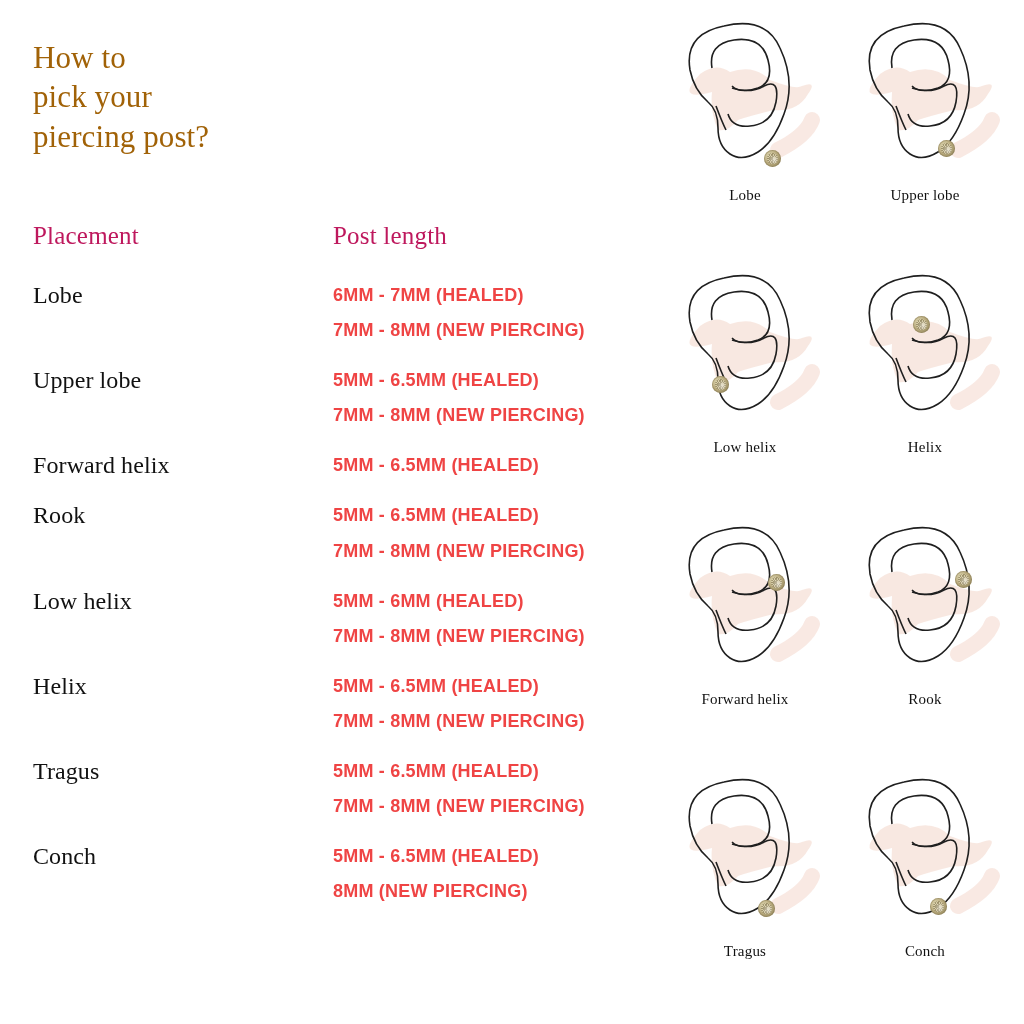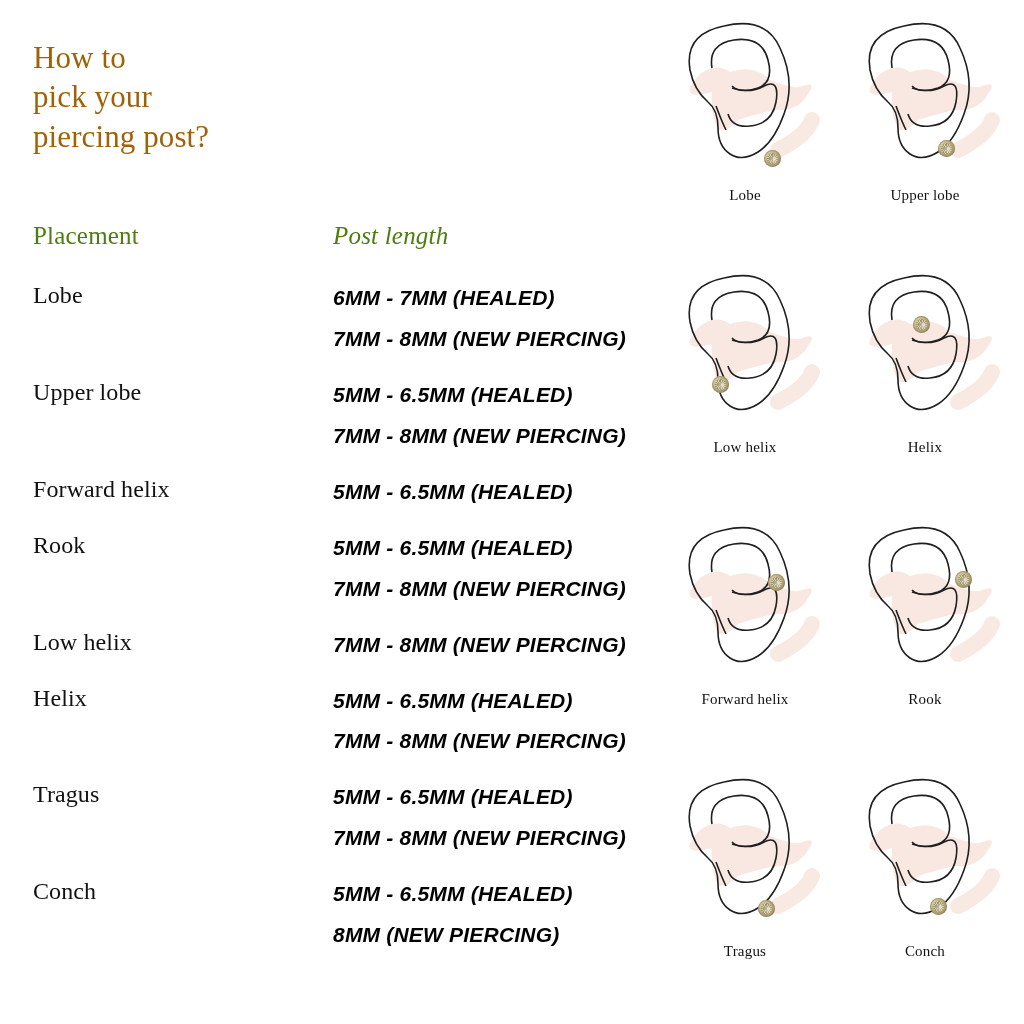--- a/index.html
+++ b/index.html
@@ -39,47 +39,46 @@
   .table-head {
     display: flex;
     align-items: flex-start;
     margin-bottom: 28px;
   }
   .col-placement {
     width: 300px;
   }
   .col-post {
     width: 320px;
-    font-style: italic;
   }
   .head-label {
     font-family: "Liberation Serif", serif;
     font-size: 25px;
-    color: #4d7c0f;
+    color: #be185d;
     letter-spacing: 0.2px;
   }
   .row {
     display: flex;
     align-items: flex-start;
     margin-bottom: 15px;
   }
   .placement-name {
     font-family: "Liberation Serif", serif;
     font-size: 24px;
     line-height: 1.1;
     color: #111111;
     padding-top: 4px;
     letter-spacing: 0.1px;
   }
   .lengths {
     font-family: "Liberation Sans", sans-serif;
-    font-size: 21px;
+    font-size: 18px;
     font-weight: bold;
     line-height: 1.95;
-    color: #000000;
+    color: #ef4444;
     letter-spacing: 0.2px;
   }
   .lengths div {
     white-space: nowrap;
   }
 
   
   .ears {
     position: absolute;
     left: 655px;
@@ -187,20 +186,21 @@
       <div>5MM - 6.5MM (HEALED)</div>
       <div>7MM - 8MM (NEW PIERCING)</div>
     </div>
   </div>
 
   <div class="row">
     <div class="col-placement">
       <div class="placement-name">Low helix</div>
     </div>
     <div class="col-post lengths">
+      <div>5MM - 6MM (HEALED)</div>
       <div>7MM - 8MM (NEW PIERCING)</div>
     </div>
   </div>
 
   <div class="row">
     <div class="col-placement">
       <div class="placement-name">Helix</div>
     </div>
     <div class="col-post lengths">
       <div>5MM - 6.5MM (HEALED)</div>

